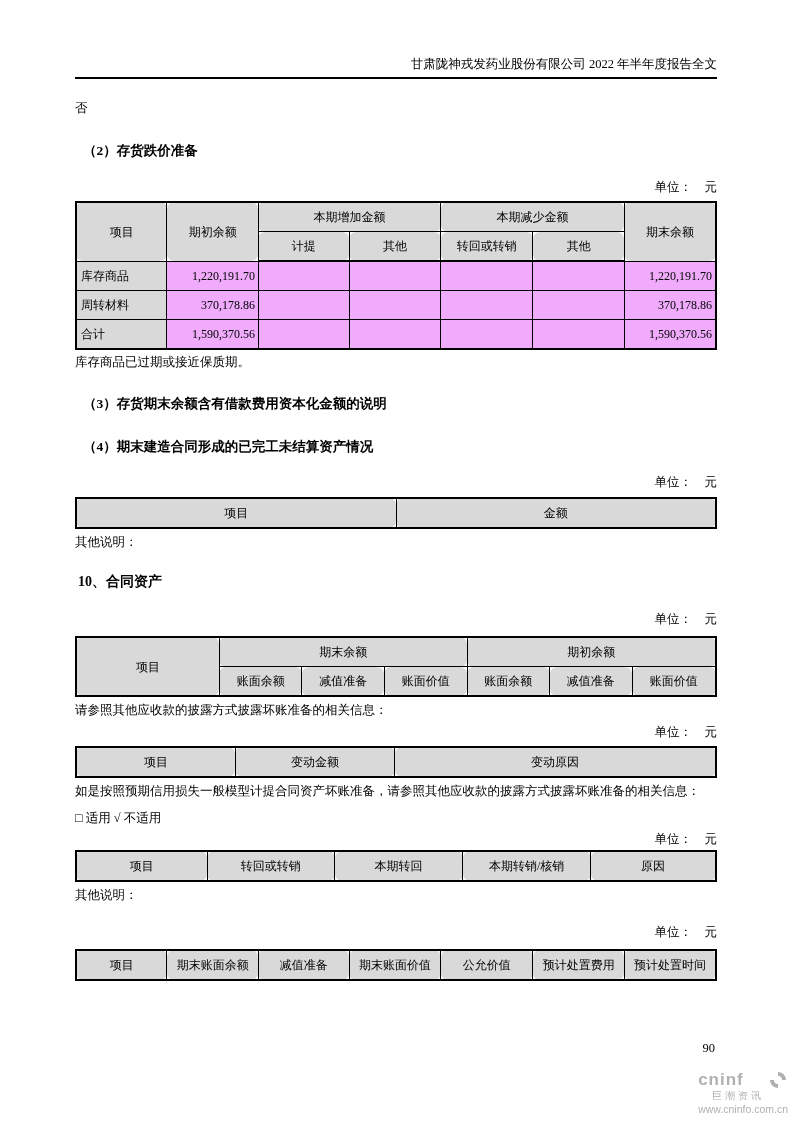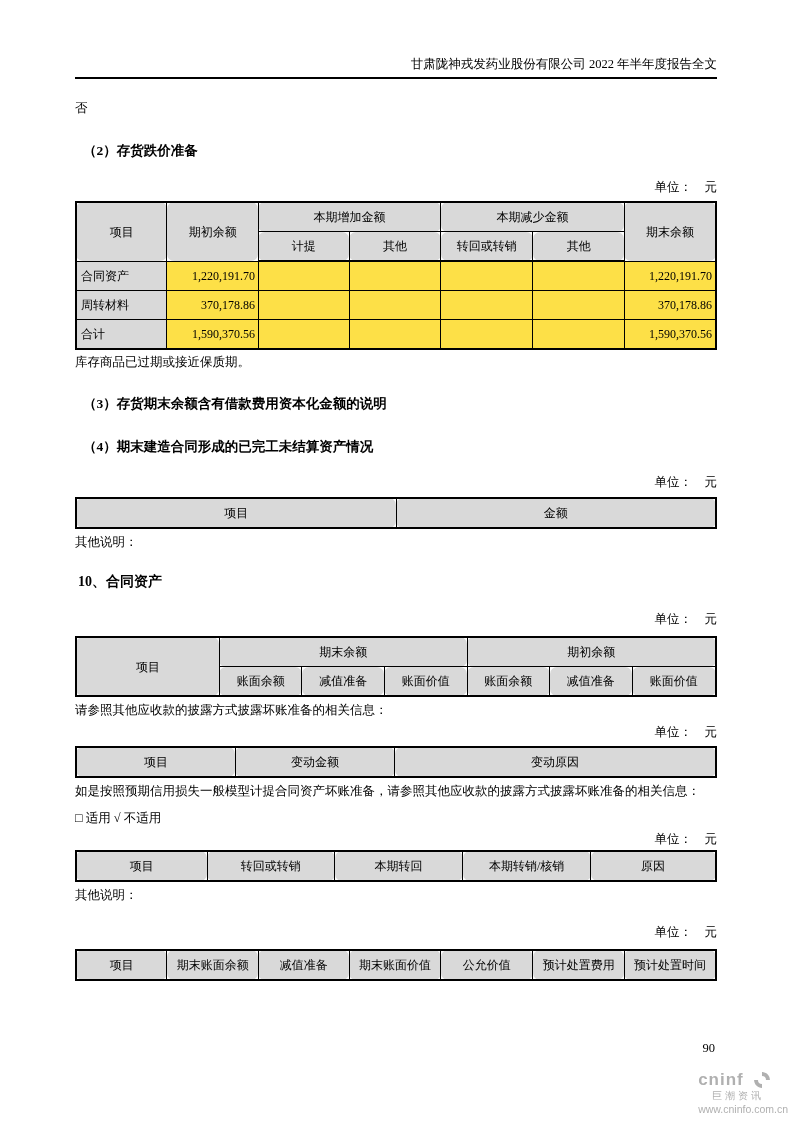--- a/index.html
+++ b/index.html
@@ -48,34 +48,34 @@
     line-height:14px;
     overflow:hidden;
     white-space:nowrap;
   }
   th{
     background:#d9d9d9;
     font-weight:normal;
     border-radius:7px;
   }
   thead tr:last-child th{border-bottom:2px solid #000;}
-  td{background:#fde047;text-align:left;}
+  td{background:#f0abfc;text-align:left;}
   td.row-head{background:#d9d9d9;}
   td.num{text-align:right;padding-right:3px;}
   .page-number{
     position:absolute;top:1041px;right:78px;
     font-size:12.5px;line-height:15px;
   }
   .logo{
     position:absolute;top:1070px;right:5px;
     text-align:right;
     color:#b0b0b0;
     font-family:"Liberation Sans","DejaVu Sans",sans-serif;
   }
-  .logo-row{display:flex;align-items:center;justify-content:flex-start;gap:8px;}
+  .logo-row{display:flex;align-items:center;justify-content:space-between;gap:8px;}
   .logo-brand{font-size:17px;font-weight:bold;letter-spacing:1px;line-height:18px;}
   .logo-swirl{display:block;}
   .logo-cn{font-size:10px;letter-spacing:3px;line-height:11px;margin-right:24px;}
   .logo-url{font-size:10.5px;line-height:13px;margin-top:2px;}
 </style>
 </head>
 <body>
 
 <div class="page">
 
@@ -110,21 +110,21 @@
           </tr>
           <tr>
             <th>计提</th>
             <th>其他</th>
             <th>转回或转销</th>
             <th>其他</th>
           </tr>
         </thead>
         <tbody>
           <tr>
-            <td class="row-head">合同资产</td>
+            <td class="row-head">库存商品</td>
             <td class="num">1,220,191.70</td>
             <td></td>
             <td></td>
             <td></td>
             <td></td>
             <td class="num">1,220,191.70</td>
           </tr>
           <tr>
             <td class="row-head">周转材料</td>
             <td class="num">370,178.86</td>

